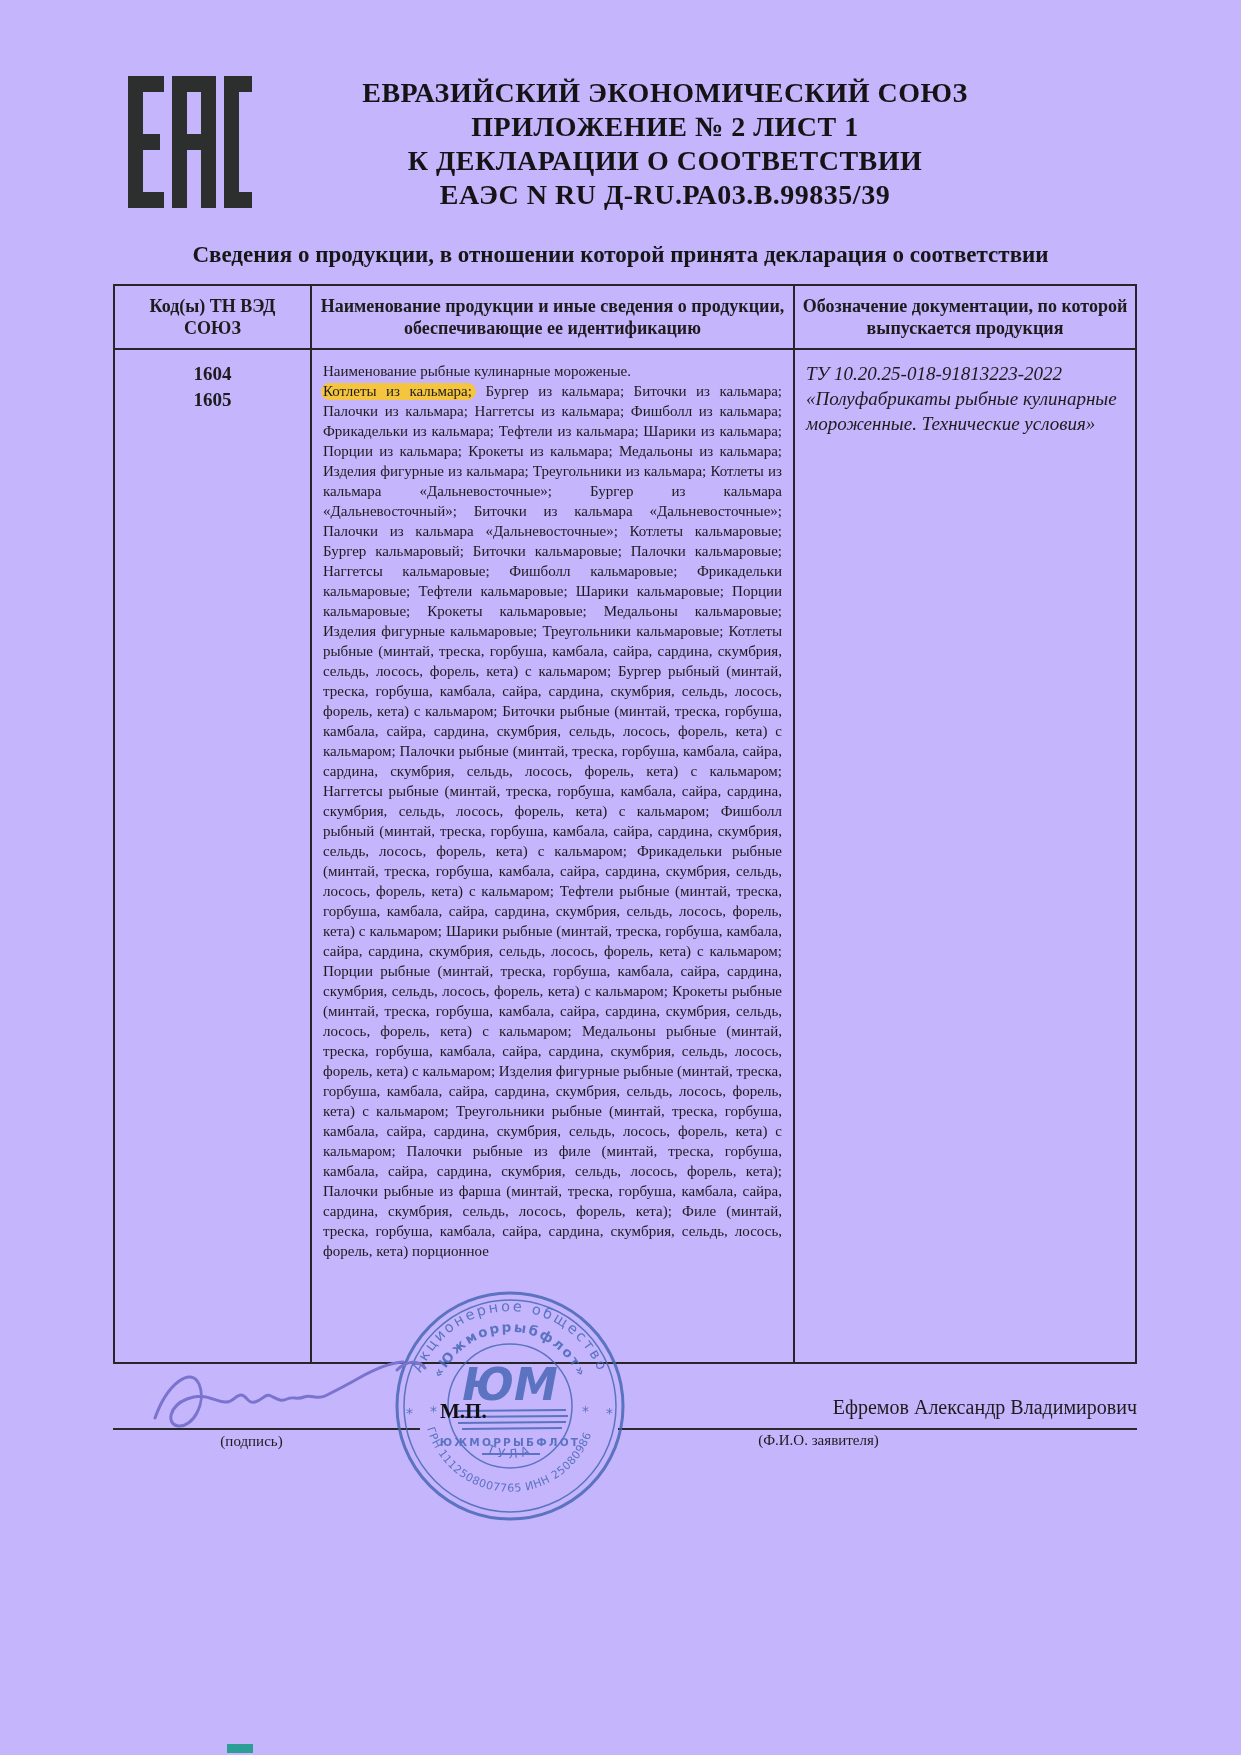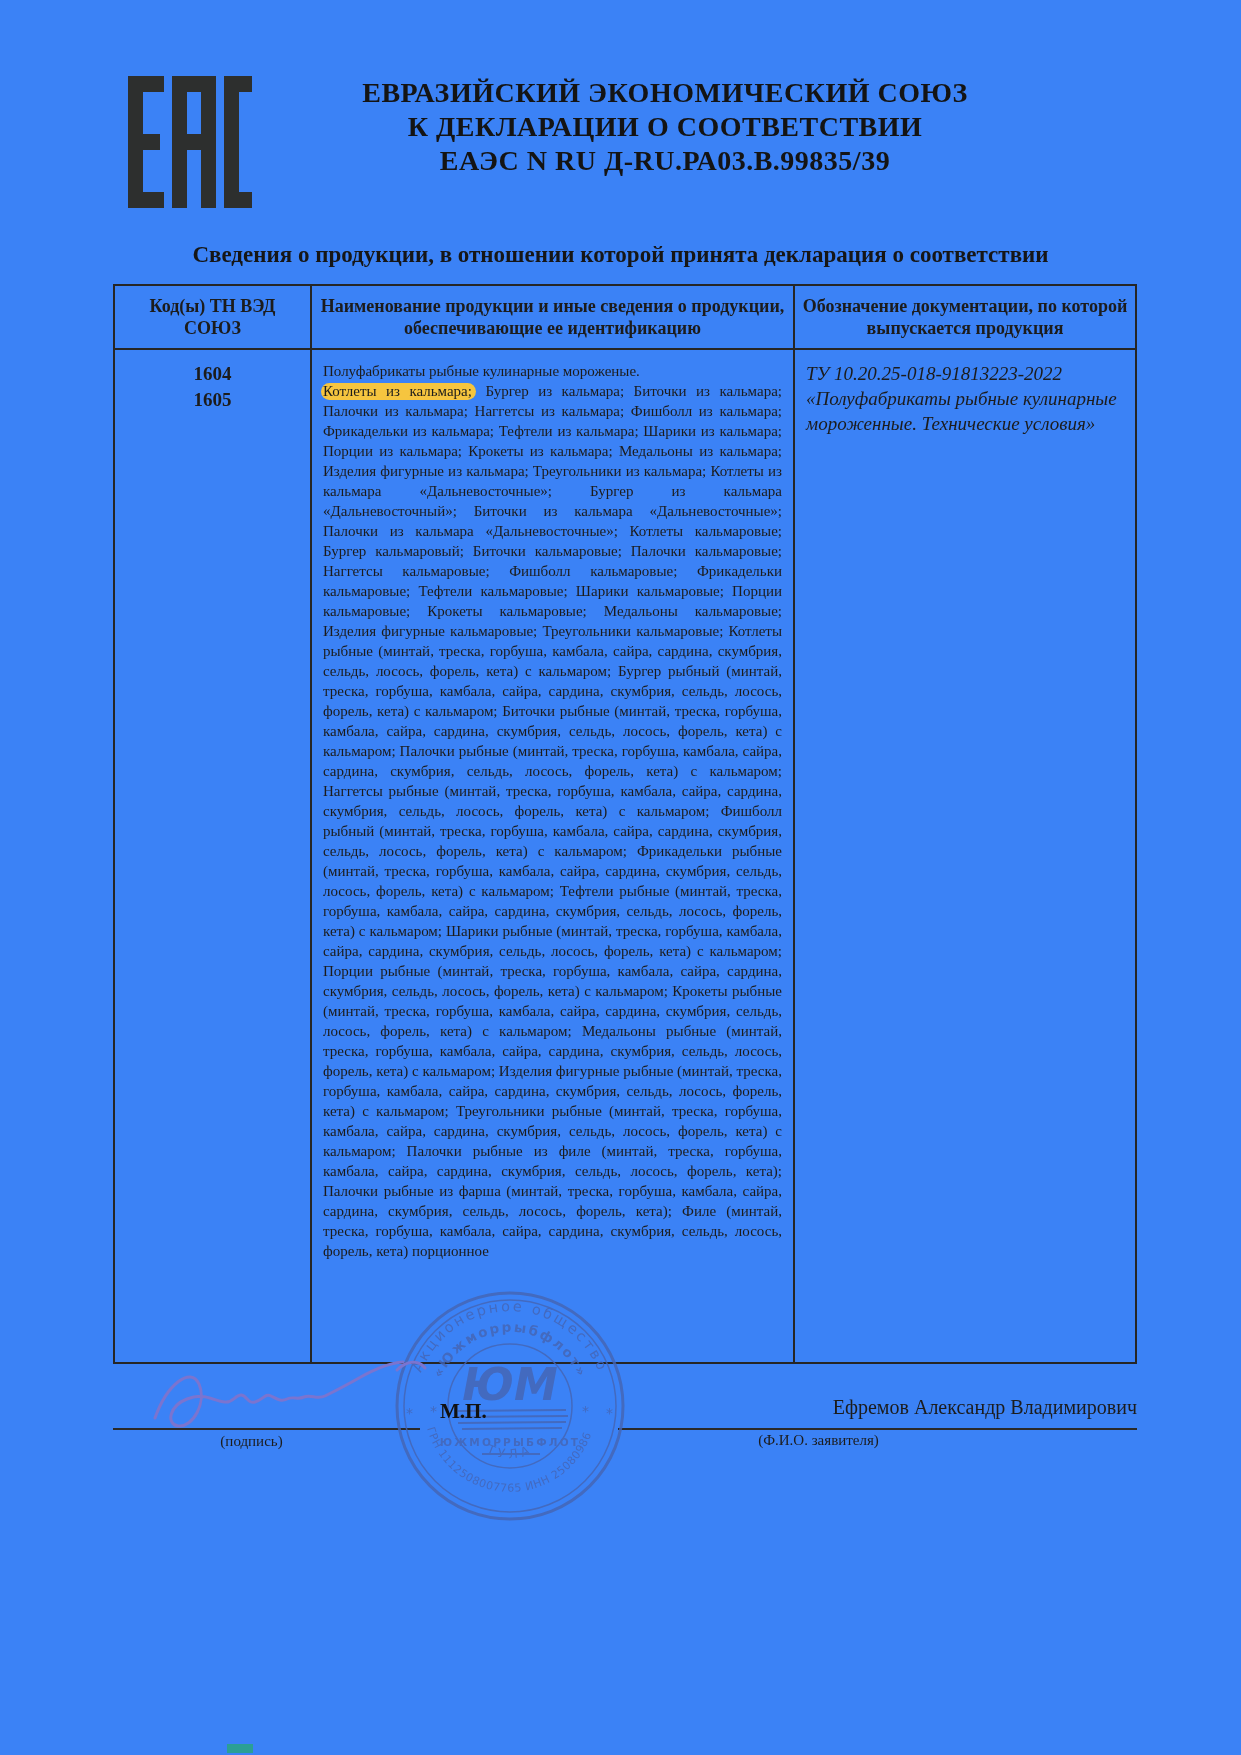--- a/index.html
+++ b/index.html
@@ -1,19 +1,19 @@
 <!DOCTYPE html>
 <html><head>
 <meta charset="utf-8">
 <style>
   html,body{margin:0;padding:0;background:#888;}
   .page{
     position:relative;
     width:1241px;height:1755px;
-    background:#3b82f6;
+    background:#c4b5fd;
     font-family:"Liberation Serif", serif;
     color:#1c1c1c;
     margin:0 auto;
     overflow:hidden;
   }
   
   .eac-logo{position:absolute;left:128px;top:76px;width:124px;height:132px;}
   .title-block{position:absolute;left:260px;top:76px;width:810px;text-align:center;
     font-weight:bold;font-size:28px;line-height:34px;color:#141414;letter-spacing:.5px;}
   .subtitle{position:absolute;left:60px;top:242px;width:1121px;text-align:center;
@@ -74,20 +74,21 @@
 
         <rect x="96" y="0" width="15" height="132"></rect>
         <rect x="96" y="0" width="28" height="16"></rect>
         <rect x="96" y="116" width="28" height="16"></rect>
       </g>
     </svg>
   </div>
 
   <div class="title-block">
     <div>ЕВРАЗИЙСКИЙ ЭКОНОМИЧЕСКИЙ СОЮЗ</div>
+    <div>ПРИЛОЖЕНИЕ № 2 ЛИСТ 1</div>
     <div>К ДЕКЛАРАЦИИ О СООТВЕТСТВИИ</div>
     <div>ЕАЭС N RU Д-RU.РА03.В.99835/39</div>
   </div>
 
   <div class="subtitle">Сведения о продукции, в отношении которой принята декларация о соответствии</div>
 
   <table class="doc-table">
     <colgroup>
         <col style="width:197px">
         <col style="width:483px">
@@ -100,21 +101,21 @@
         <th>Обозначение документации, по которой выпускается продукция</th>
       </tr>
     </thead>
     <tbody>
       <tr>
         <td class="codes-cell">
           <div>1604</div>
           <div>1605</div>
         </td>
         <td class="product-cell">
-          <div class="product-intro">Полуфабрикаты рыбные кулинарные мороженые.</div>
+          <div class="product-intro">Наименование рыбные кулинарные мороженые.</div>
           <div class="product-list"><span class="hl">Котлеты из кальмара;</span><span> Бургер из кальмара; Биточки из кальмара; Палочки из кальмара; Наггетсы из кальмара; Фишболл из кальмара; Фрикадельки из кальмара; Тефтели из кальмара; Шарики из кальмара; Порции из кальмара; Крокеты из кальмара; Медальоны из кальмара; Изделия фигурные из кальмара; Треугольники из кальмара; Котлеты из кальмара «Дальневосточные»; Бургер из кальмара «Дальневосточный»; Биточки из кальмара «Дальневосточные»; Палочки из кальмара «Дальневосточные»; Котлеты кальмаровые; Бургер кальмаровый; Биточки кальмаровые; Палочки кальмаровые; Наггетсы кальмаровые; Фишболл кальмаровые; Фрикадельки кальмаровые; Тефтели кальмаровые; Шарики кальмаровые; Порции кальмаровые; Крокеты кальмаровые; Медальоны кальмаровые; Изделия фигурные кальмаровые; Треугольники кальмаровые; Котлеты рыбные (минтай, треска, горбуша, камбала, сайра, сардина, скумбрия, сельдь, лосось, форель, кета) с кальмаром; Бургер рыбный (минтай, треска, горбуша, камбала, сайра, сардина, скумбрия, сельдь, лосось, форель, кета) с кальмаром; Биточки рыбные (минтай, треска, горбуша, камбала, сайра, сардина, скумбрия, сельдь, лосось, форель, кета) с кальмаром; Палочки рыбные (минтай, треска, горбуша, камбала, сайра, сардина, скумбрия, сельдь, лосось, форель, кета) с кальмаром; Наггетсы рыбные (минтай, треска, горбуша, камбала, сайра, сардина, скумбрия, сельдь, лосось, форель, кета) с кальмаром; Фишболл рыбный (минтай, треска, горбуша, камбала, сайра, сардина, скумбрия, сельдь, лосось, форель, кета) с кальмаром; Фрикадельки рыбные (минтай, треска, горбуша, камбала, сайра, сардина, скумбрия, сельдь, лосось, форель, кета) с кальмаром; Тефтели рыбные (минтай, треска, горбуша, камбала, сайра, сардина, скумбрия, сельдь, лосось, форель, кета) с кальмаром; Шарики рыбные (минтай, треска, горбуша, камбала, сайра, сардина, скумбрия, сельдь, лосось, форель, кета) с кальмаром; Порции рыбные (минтай, треска, горбуша, камбала, сайра, сардина, скумбрия, сельдь, лосось, форель, кета) с кальмаром; Крокеты рыбные (минтай, треска, горбуша, камбала, сайра, сардина, скумбрия, сельдь, лосось, форель, кета) с кальмаром; Медальоны рыбные (минтай, треска, горбуша, камбала, сайра, сардина, скумбрия, сельдь, лосось, форель, кета) с кальмаром; Изделия фигурные рыбные (минтай, треска, горбуша, камбала, сайра, сардина, скумбрия, сельдь, лосось, форель, кета) с кальмаром; Треугольники рыбные (минтай, треска, горбуша, камбала, сайра, сардина, скумбрия, сельдь, лосось, форель, кета) с кальмаром; Палочки рыбные из филе (минтай, треска, горбуша, камбала, сайра, сардина, скумбрия, сельдь, лосось, форель, кета); Палочки рыбные из фарша (минтай, треска, горбуша, камбала, сайра, сардина, скумбрия, сельдь, лосось, форель, кета); Филе (минтай, треска, горбуша, камбала, сайра, сардина, скумбрия, сельдь, лосось, форель, кета) порционное</span></div>
         </td>
         <td class="docs-cell">
           <div>ТУ 10.20.25-018-91813223-2022</div>
           <div>«Полуфабрикаты рыбные кулинарные мороженные. Технические условия»</div>
         </td>
       </tr>
     </tbody>
   </table>
 

